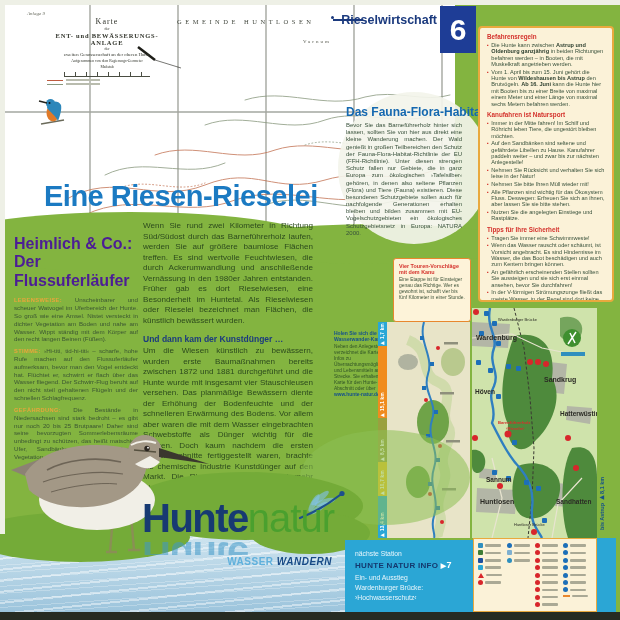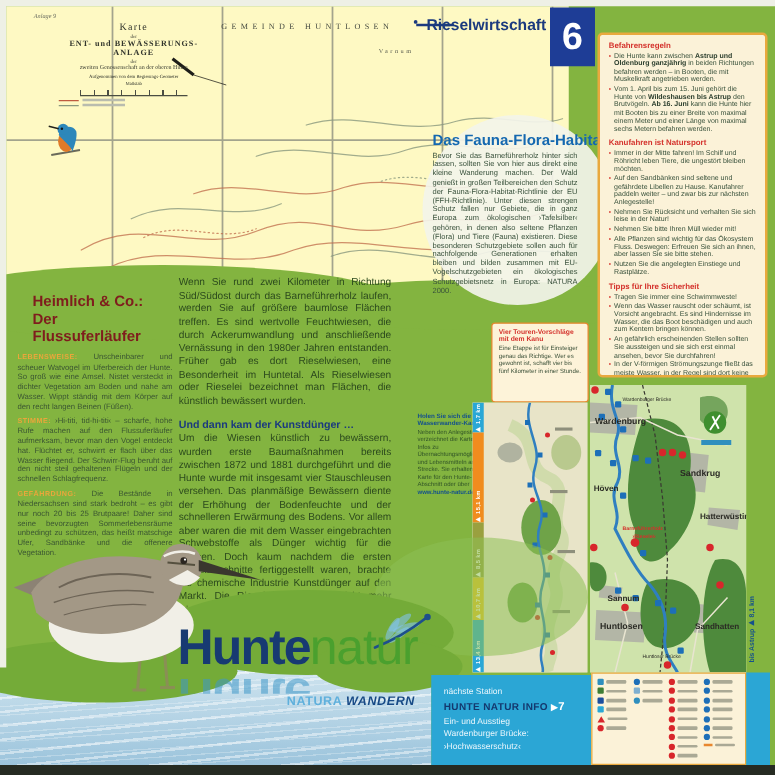--- a/index.html
+++ b/index.html
@@ -6,21 +6,21 @@
   #board{position:relative;width:620px;height:620px;background:#83b440;overflow:hidden;
          font-family:"Liberation Sans",sans-serif;}
   .abs{position:absolute;}
 
   
   .frame-top{left:0;top:0;width:620px;height:5px;background:#eef0e6;}
   .frame-left{left:0;top:0;width:5px;height:534px;background:#eef0e6;}
   .frame-bottom{left:0;top:612px;width:620px;height:8px;background:#262b22;}
 
   
-  .histmap{left:5px;top:5px;width:450px;height:227px;background:#fef9c3;overflow:hidden;}
+  .histmap{left:5px;top:5px;width:450px;height:227px;background:#ffffff;overflow:hidden;}
   .hm-annot{left:22px;top:6px;font-family:"Liberation Serif",serif;font-style:italic;font-size:5px;color:#6a6d60;}
   .hm-titleblock{left:36px;top:12px;width:132px;text-align:center;color:#32352c;font-family:"Liberation Serif",serif;}
   .hm-t0{font-size:8px;letter-spacing:1px;}
   .hm-t-small{font-size:4px;}
   .hm-t2{font-size:6.5px;font-weight:bold;letter-spacing:.8px;margin-top:1px;}
   .hm-t4{font-size:4.8px;margin-top:1px;}
   .hm-t5{font-size:3.8px;margin-top:2px;}
   .hm-scale{margin:3px auto 0;width:86px;height:4px;border-bottom:1px solid #4a4d42;
             background:repeating-linear-gradient(90deg,#4a4d42 0 1px,transparent 1px 11px);}
   .hm-legendrow{display:flex;align-items:center;gap:3px;margin:2px 0 0 6px;}
@@ -45,21 +45,21 @@
   .ffh-title{font-size:12px;font-weight:bold;color:#1468b0;white-space:nowrap;margin:0 0 3px;}
   .ffh-body{font-size:6px;line-height:1.2;color:#37503a;text-align:justify;margin:0;}
 
   
   .gblob{background:#83b440;border-radius:50%;}
   .gblob2{background:#74ab38;border-radius:50%;}
   .gblob3{background:#8dbf53;border-radius:50%;opacity:.55;}
 
   
   .left-col{left:14px;top:235px;width:124px;}
-  .lc-title{font-size:12px;font-weight:bold;color:#7f1d1d;line-height:1.15;margin:0 12px 6px;}
+  .lc-title{font-size:16px;font-weight:bold;color:#4c1d95;line-height:1.15;margin:0 0 6px;}
   .lc-p{font-size:6.2px;line-height:1.25;color:#3b5632;margin:0 0 4px;text-align:justify;}
   .lc-label{color:#eaa63b;font-weight:bold;letter-spacing:.4px;font-size:5.7px;}
 
   
   .main-col{left:143px;top:221px;width:170px;}
   .main-p{font-size:8.1px;line-height:1.3;color:#2c4a1d;text-align:justify;margin:0 0 8px;}
   .main-sub{font-size:8.5px;font-weight:bold;color:#1b3a7e;margin:0 0 2px;}
 
   
   .rules-panel{left:478px;top:26px;width:136px;height:276px;background:#fbf2d8;border:2px solid #e9a93e;
@@ -200,20 +200,21 @@
   <div class="abs ffh-block">
     <p class="ffh-title">Das Fauna-Flora-Habitat</p>
     <p class="ffh-body">Bevor Sie das Barneführerholz hinter sich lassen, sollten Sie von hier aus direkt eine kleine Wanderung machen. Der Wald genießt in großen Teilbereichen den Schutz der Fauna-Flora-Habitat-Richtlinie der EU (FFH-Richtlinie). Unter diesen strengen Schutz fallen nur Gebiete, die in ganz Europa zum ökologischen ›Tafelsilber‹ gehören, in denen also seltene Pflanzen (Flora) und Tiere (Fauna) existieren. Diese besonderen Schutzgebiete sollen auch für nachfolgende Generationen erhalten bleiben und bilden zusammen mit EU-Vogelschutzgebieten ein ökologisches Schutzgebietsnetz in Europa: NATURA 2000.</p>
   </div>
 
   <div class="abs topic-label">Rieselwirtschaft</div>
   <div class="abs topic-line"></div>
   <div class="abs topic-tick"></div>
   <div class="abs station-box">6</div>
 
+  <div class="abs big-title">Eine Riesen-Rieselei</div>
 
   <div class="abs left-col">
     <p class="lc-title"><span>Heimlich &amp; Co.:</span><br><span>Der Flussuferläufer</span></p>
     <div>
         <p class="lc-p"><span class="lc-label">LEBENSWEISE:</span> Unscheinbarer und scheuer Watvogel im Uferbereich der Hunte. So groß wie eine Amsel. Nistet versteckt in dichter Vegetation am Boden und nahe am Wasser. Wippt ständig mit dem Körper auf den recht langen Beinen (Füßen).</p>
         <p class="lc-p"><span class="lc-label">STIMME:</span> ›Hi-titi, tid-hi-titi‹ – scharfe, hohe Rufe machen auf den Flussuferläufer aufmerksam, bevor man den Vogel entdeckt hat. Flüchtet er, schwirrt er flach über das Wasser fliegend. Der Schwirr-Flug beruht auf den nicht steil gehaltenen Flügeln und der schnellen Schlagfrequenz.</p>
         <p class="lc-p"><span class="lc-label">GEFÄHRDUNG:</span> Die Bestände in Niedersachsen sind stark bedroht – es gibt nur noch 20 bis 25 Brutpaare! Daher sind seine bevorzugten Sommerlebensräume unbedingt zu schützen, das heißt matschige Ufer, Sandbänke und die offenere Vegetation.</p>
       </div>
   </div>
 
@@ -447,21 +448,21 @@
     </g>
     <path d="M4,32 C14,28 30,20 44,9" stroke="#1d4f8c" stroke-width="2.2" stroke-linecap="round" fill="none"></path>
     <circle cx="46" cy="7.5" r="2.6" fill="#1d4f8c"></circle>
   </svg>
 
   <div class="abs logo">
     <span class="logo-hunte">Hunte</span><span class="logo-natur">natur</span>
   </div>
   <div class="abs logo-reflect"><span>Hunte</span></div>
   <div class="abs tagline">
-    <div><span class="tg-light">NATURA</span> <span class="tg-navy">WANDERN</span></div>
+    <div><span class="tg-light">WASSER</span> <span class="tg-navy">WANDERN</span></div>
   </div>
 
   <div class="abs next-station">
     <div class="ns-line">nächste Station</div>
     <div class="ns-main"><span>HUNTE NATUR INFO</span> <span class="ns-arrow">▶</span><span class="ns-num">7</span></div>
     <div class="ns-line">Ein- und Ausstieg</div>
     <div class="ns-line">Wardenburger Brücke:</div>
     <div class="ns-line">›Hochwasserschutz‹</div>
   </div>
 

